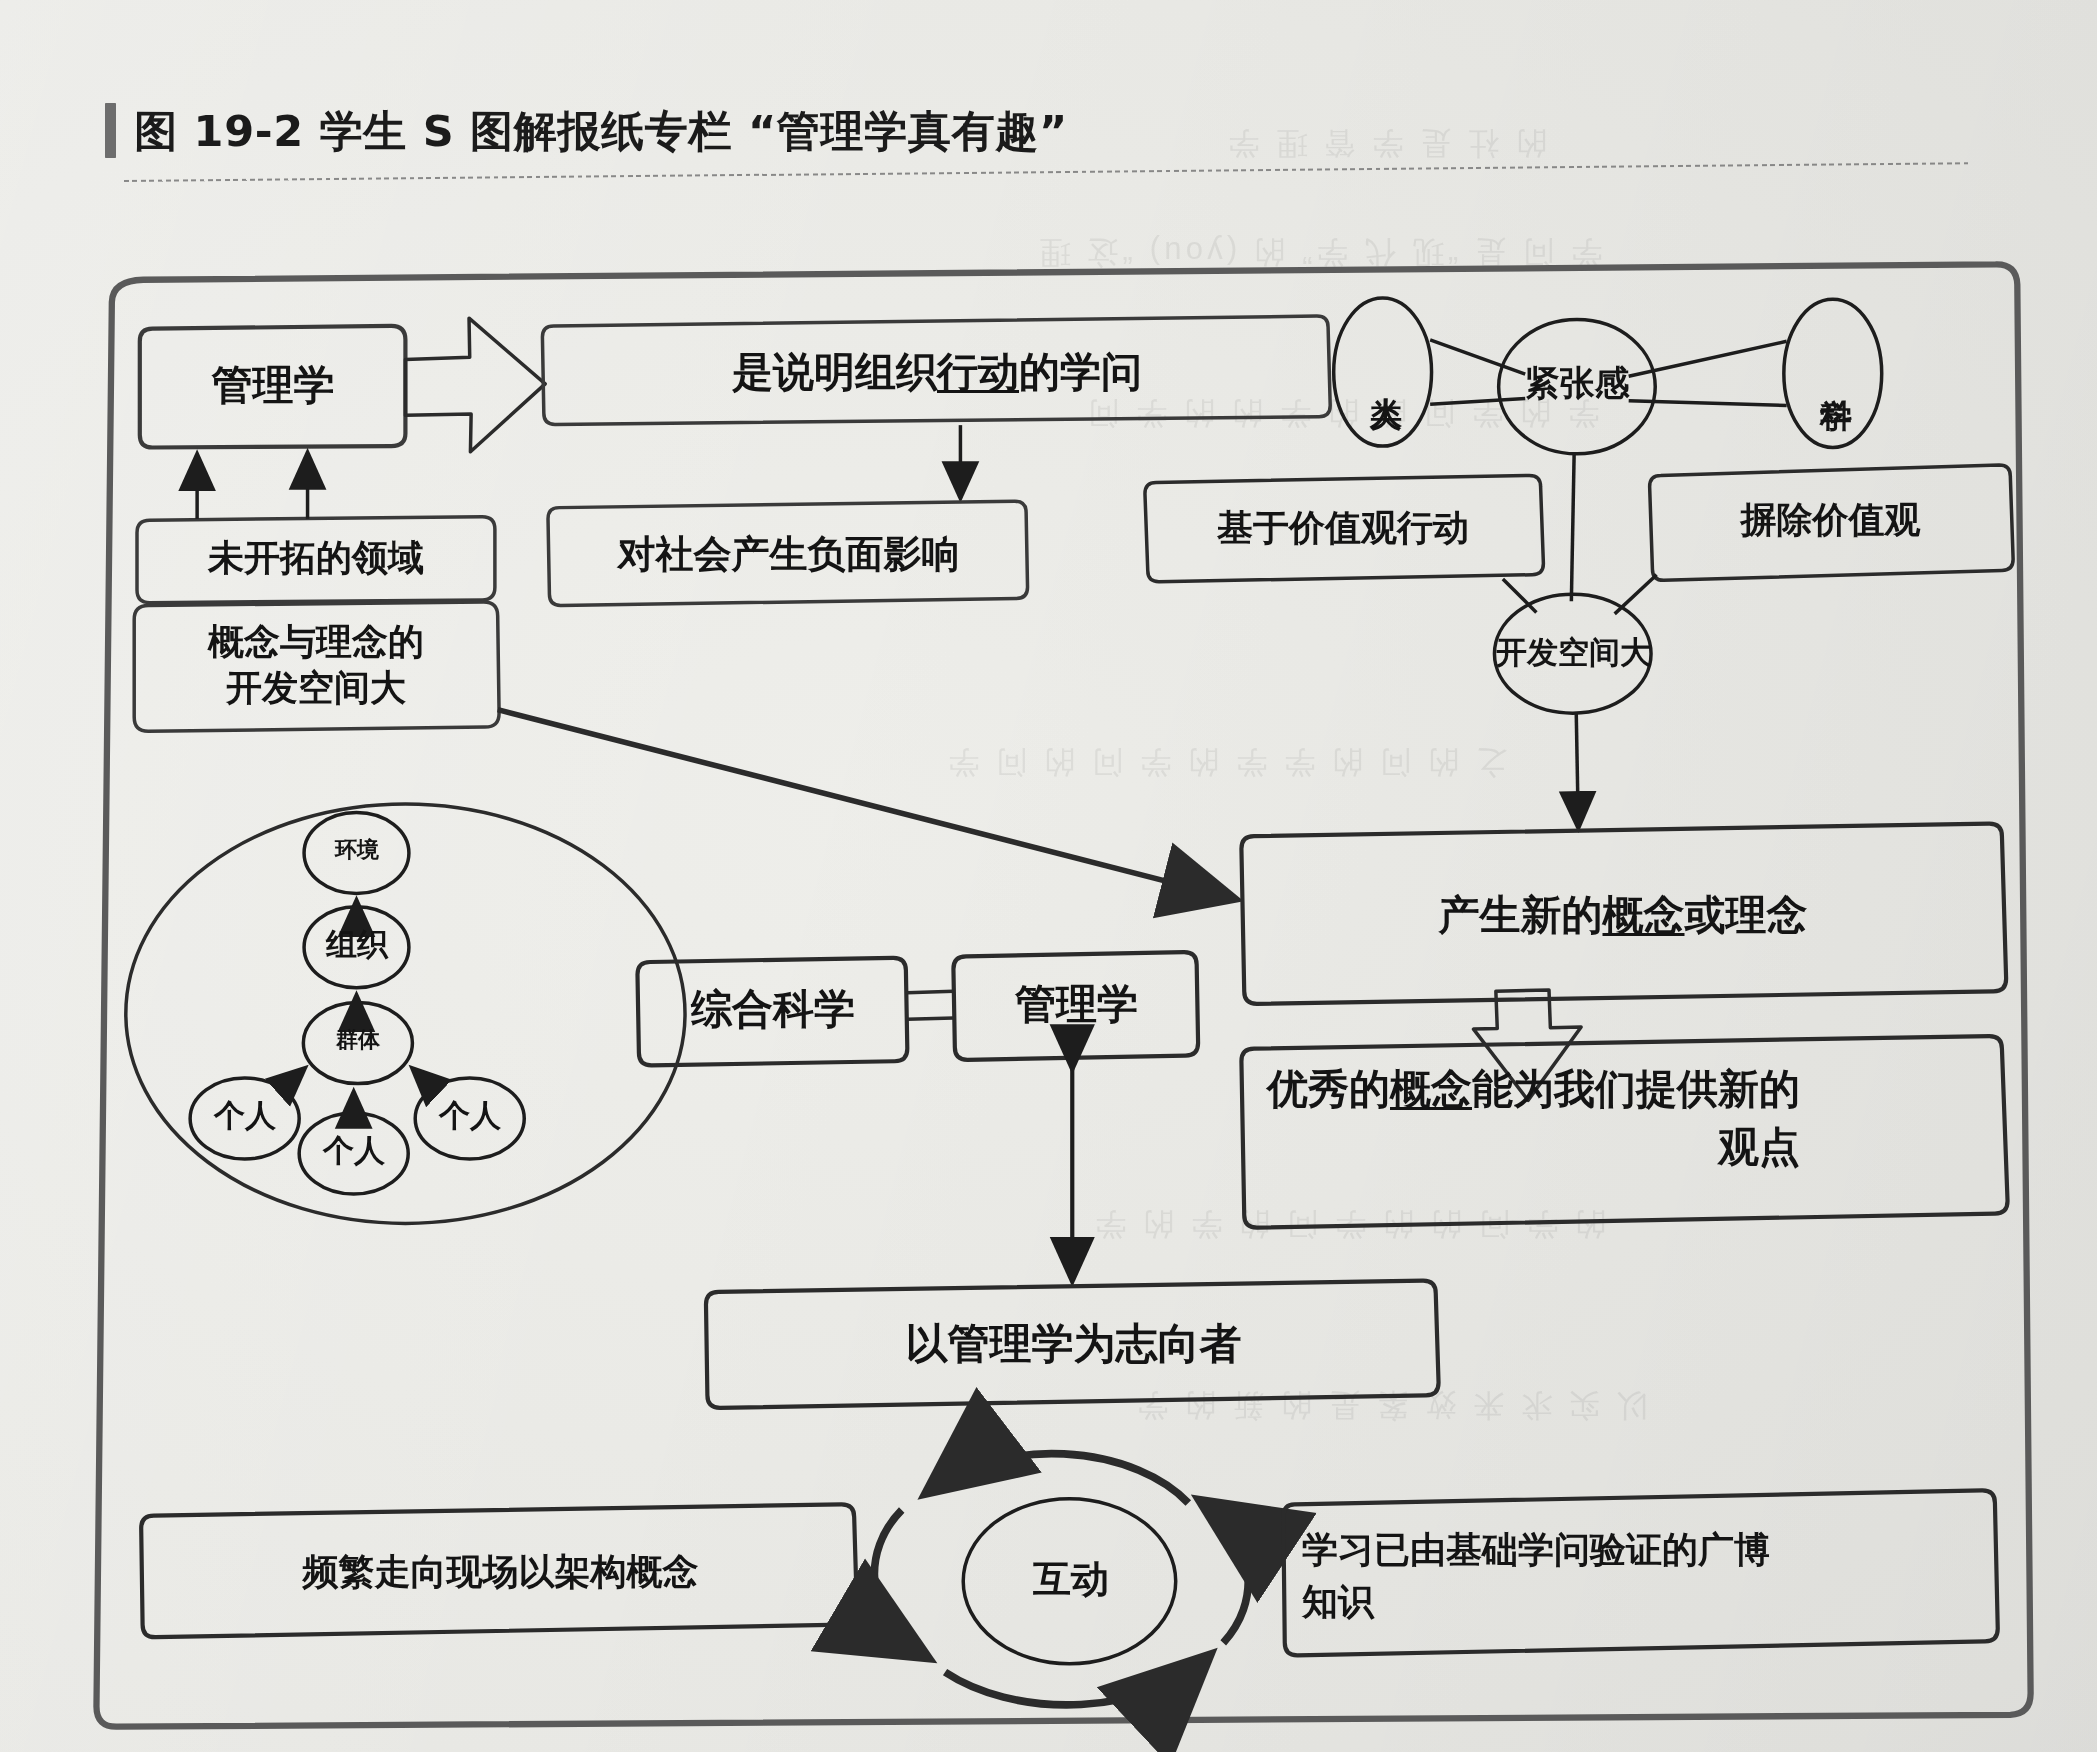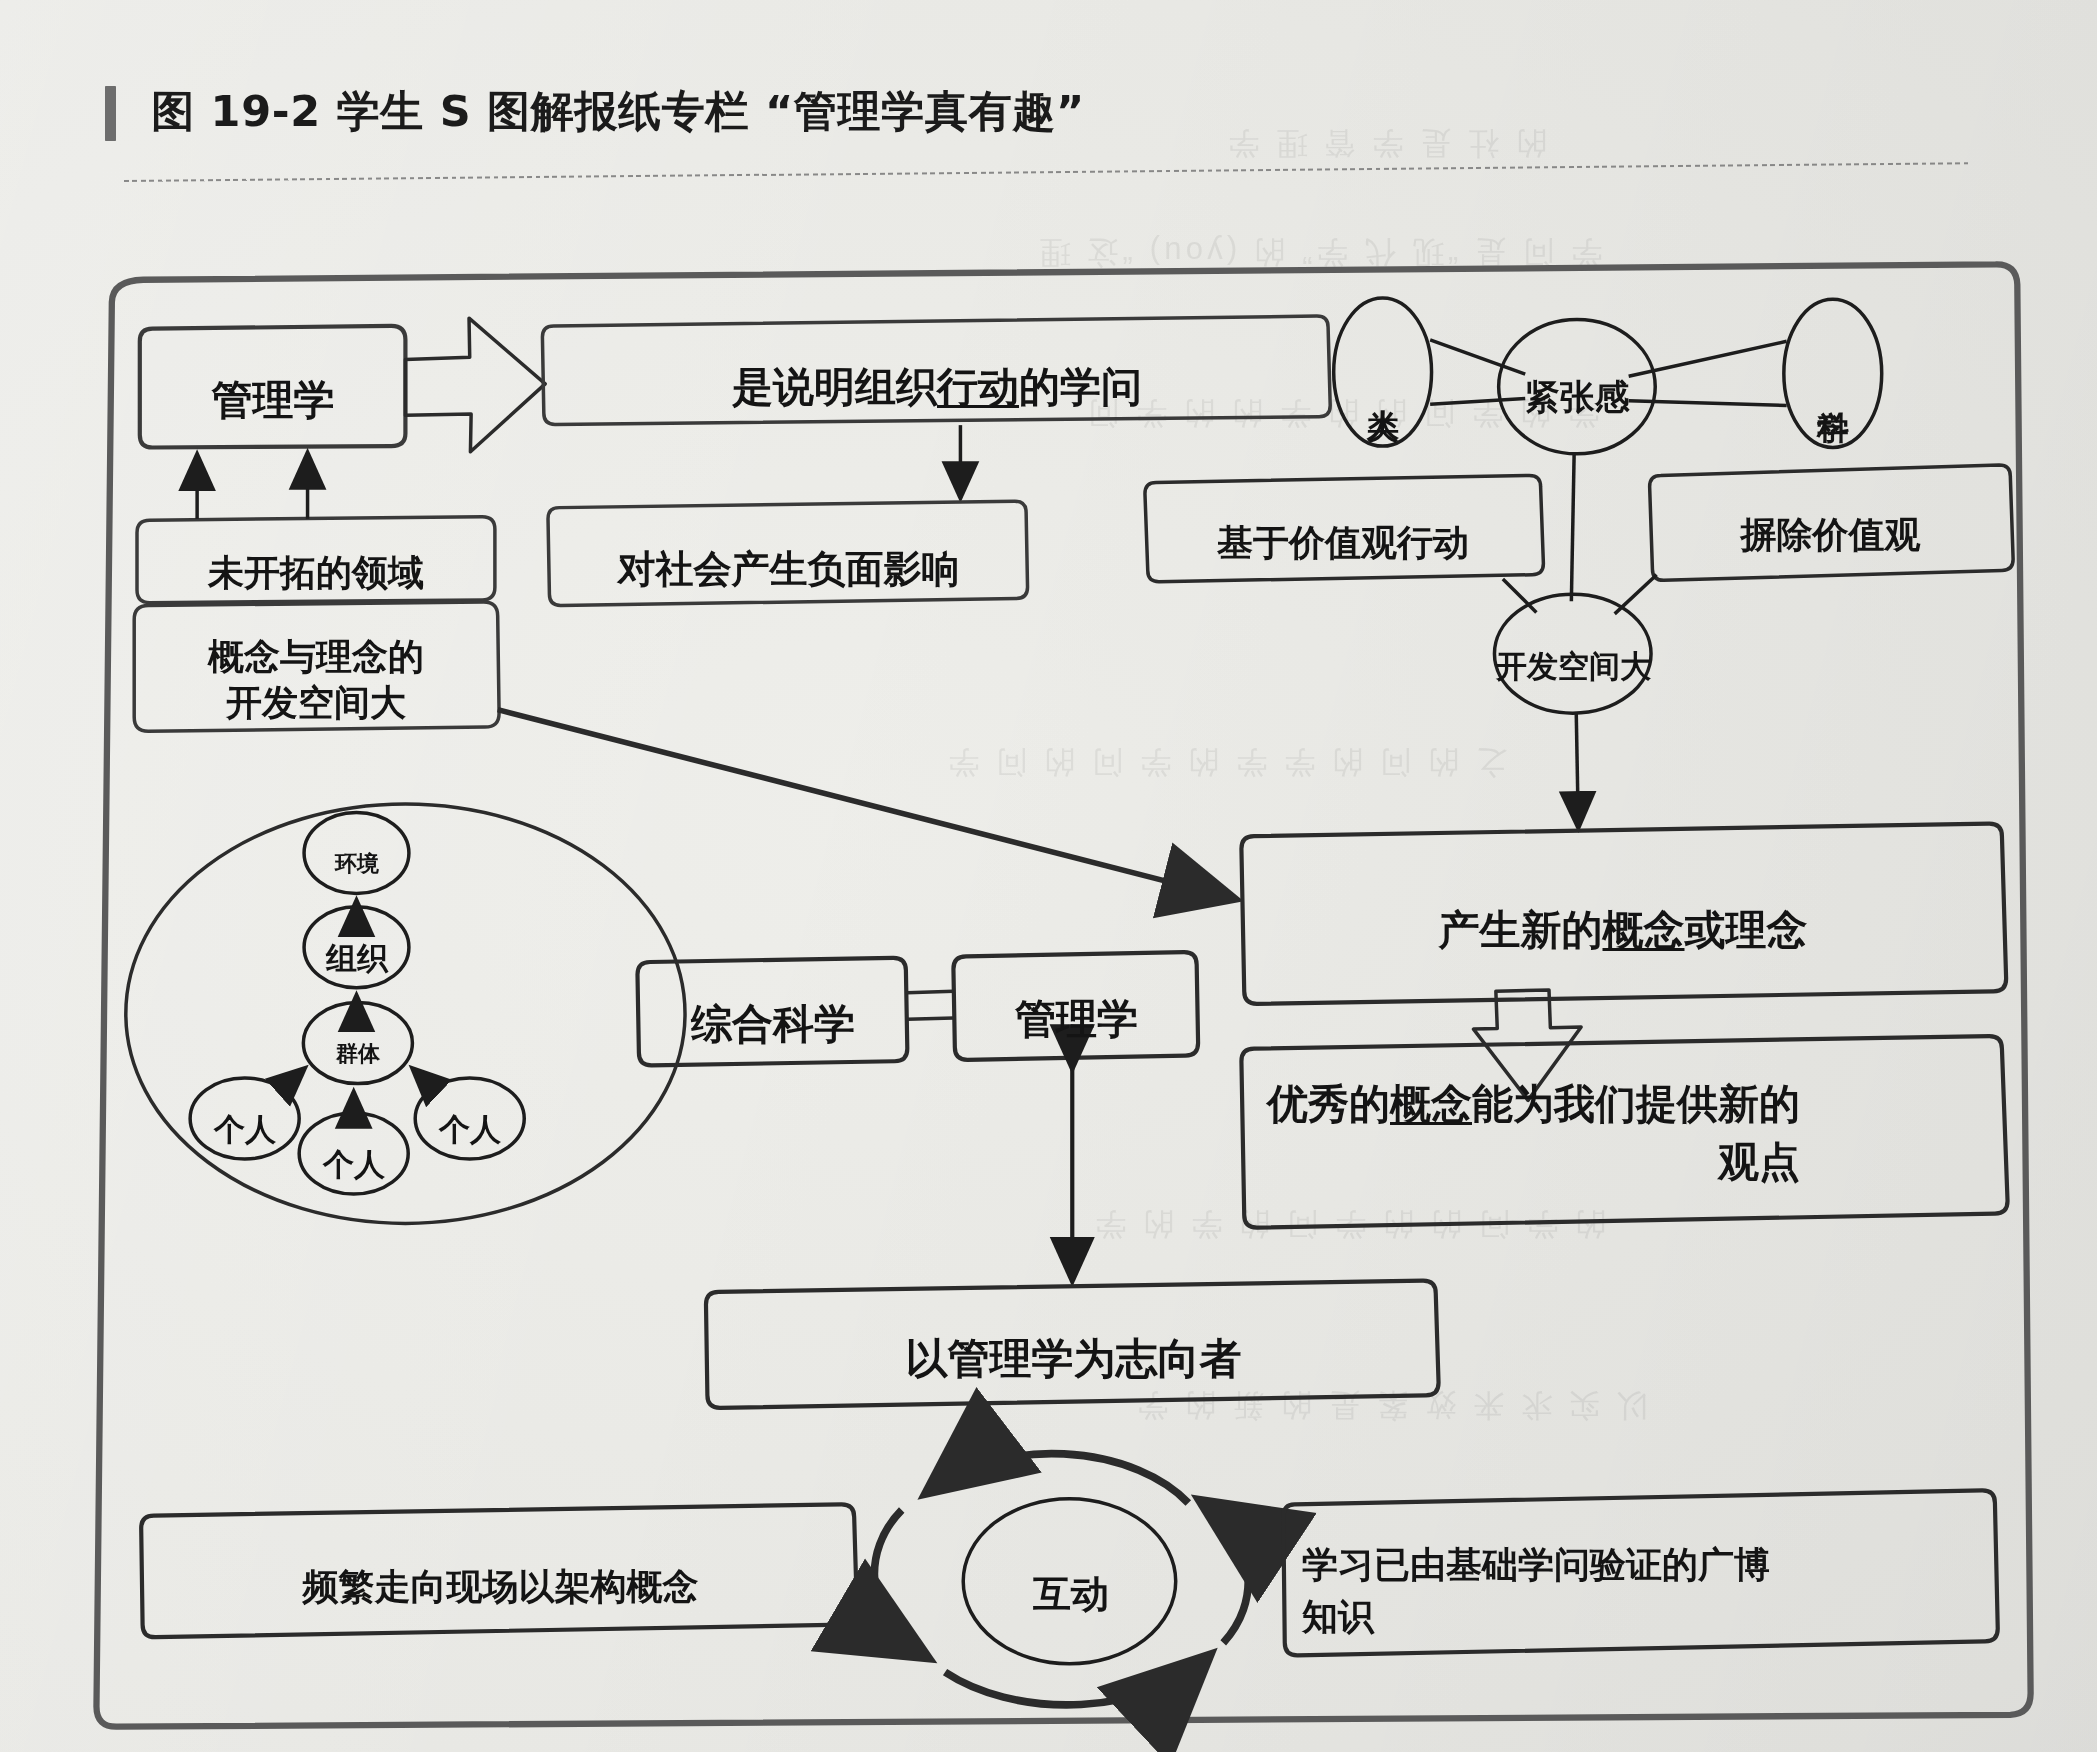--- a/index.html
+++ b/index.html
@@ -23,21 +23,21 @@
   }
   
   .ghost{
     position:absolute;color:rgba(90,90,90,.10);
     font-size:31px;letter-spacing:4.2px;white-space:nowrap;
     transform:rotate(180deg);pointer-events:none;user-select:none;
   }
 
   
   #caption{
-    position:absolute;left:105px;top:83px;display:flex;align-items:flex-end;gap:17px;
+    position:absolute;left:105px;top:103px;display:flex;align-items:flex-start;gap:0;
   }
   #caption .bar{
     width:11.2px;height:55px;background:#6d6d6d;margin-right:18px;border-radius:0.7px;
   }
   #caption .txt{
     font-size:43px;font-weight:bold;color:#1b1b1b;letter-spacing:0.7px;white-space:nowrap;
     font-family:"DejaVu Sans","Liberation Sans",sans-serif;
   }
   #rule{
     position:absolute;left:124px;top:180px;width:1846px;height:2.1px;
@@ -46,25 +46,24 @@
   }
 
   
   #canvas{position:absolute;left:0;top:0;width:2097px;height:1752px;}
   svg{position:absolute;left:0;top:0;width:2097px;height:1752px;overflow:visible;}
 
   .node-label{
     position:absolute;
     display:flex;align-items:center;justify-content:center;
     text-align:center;color:#141414;
-    font-family:Liberation Serif, serif;
+    font-family:Liberation Mono, monospace;
     font-weight:bold;
     pointer-events:none;
     line-height:1.28;
-    margin-top:12px;
   }
   .u{ text-decoration:underline; text-underline-offset:4.2px; text-decoration-thickness:2.8px;}
 </style>
 </head>
 <body>
 
 <div id="paper"></div>
 
 <div>
   <div class="ghost" style="left:1224px;top:122px;">的 社 是 学 管 理 学</div>

